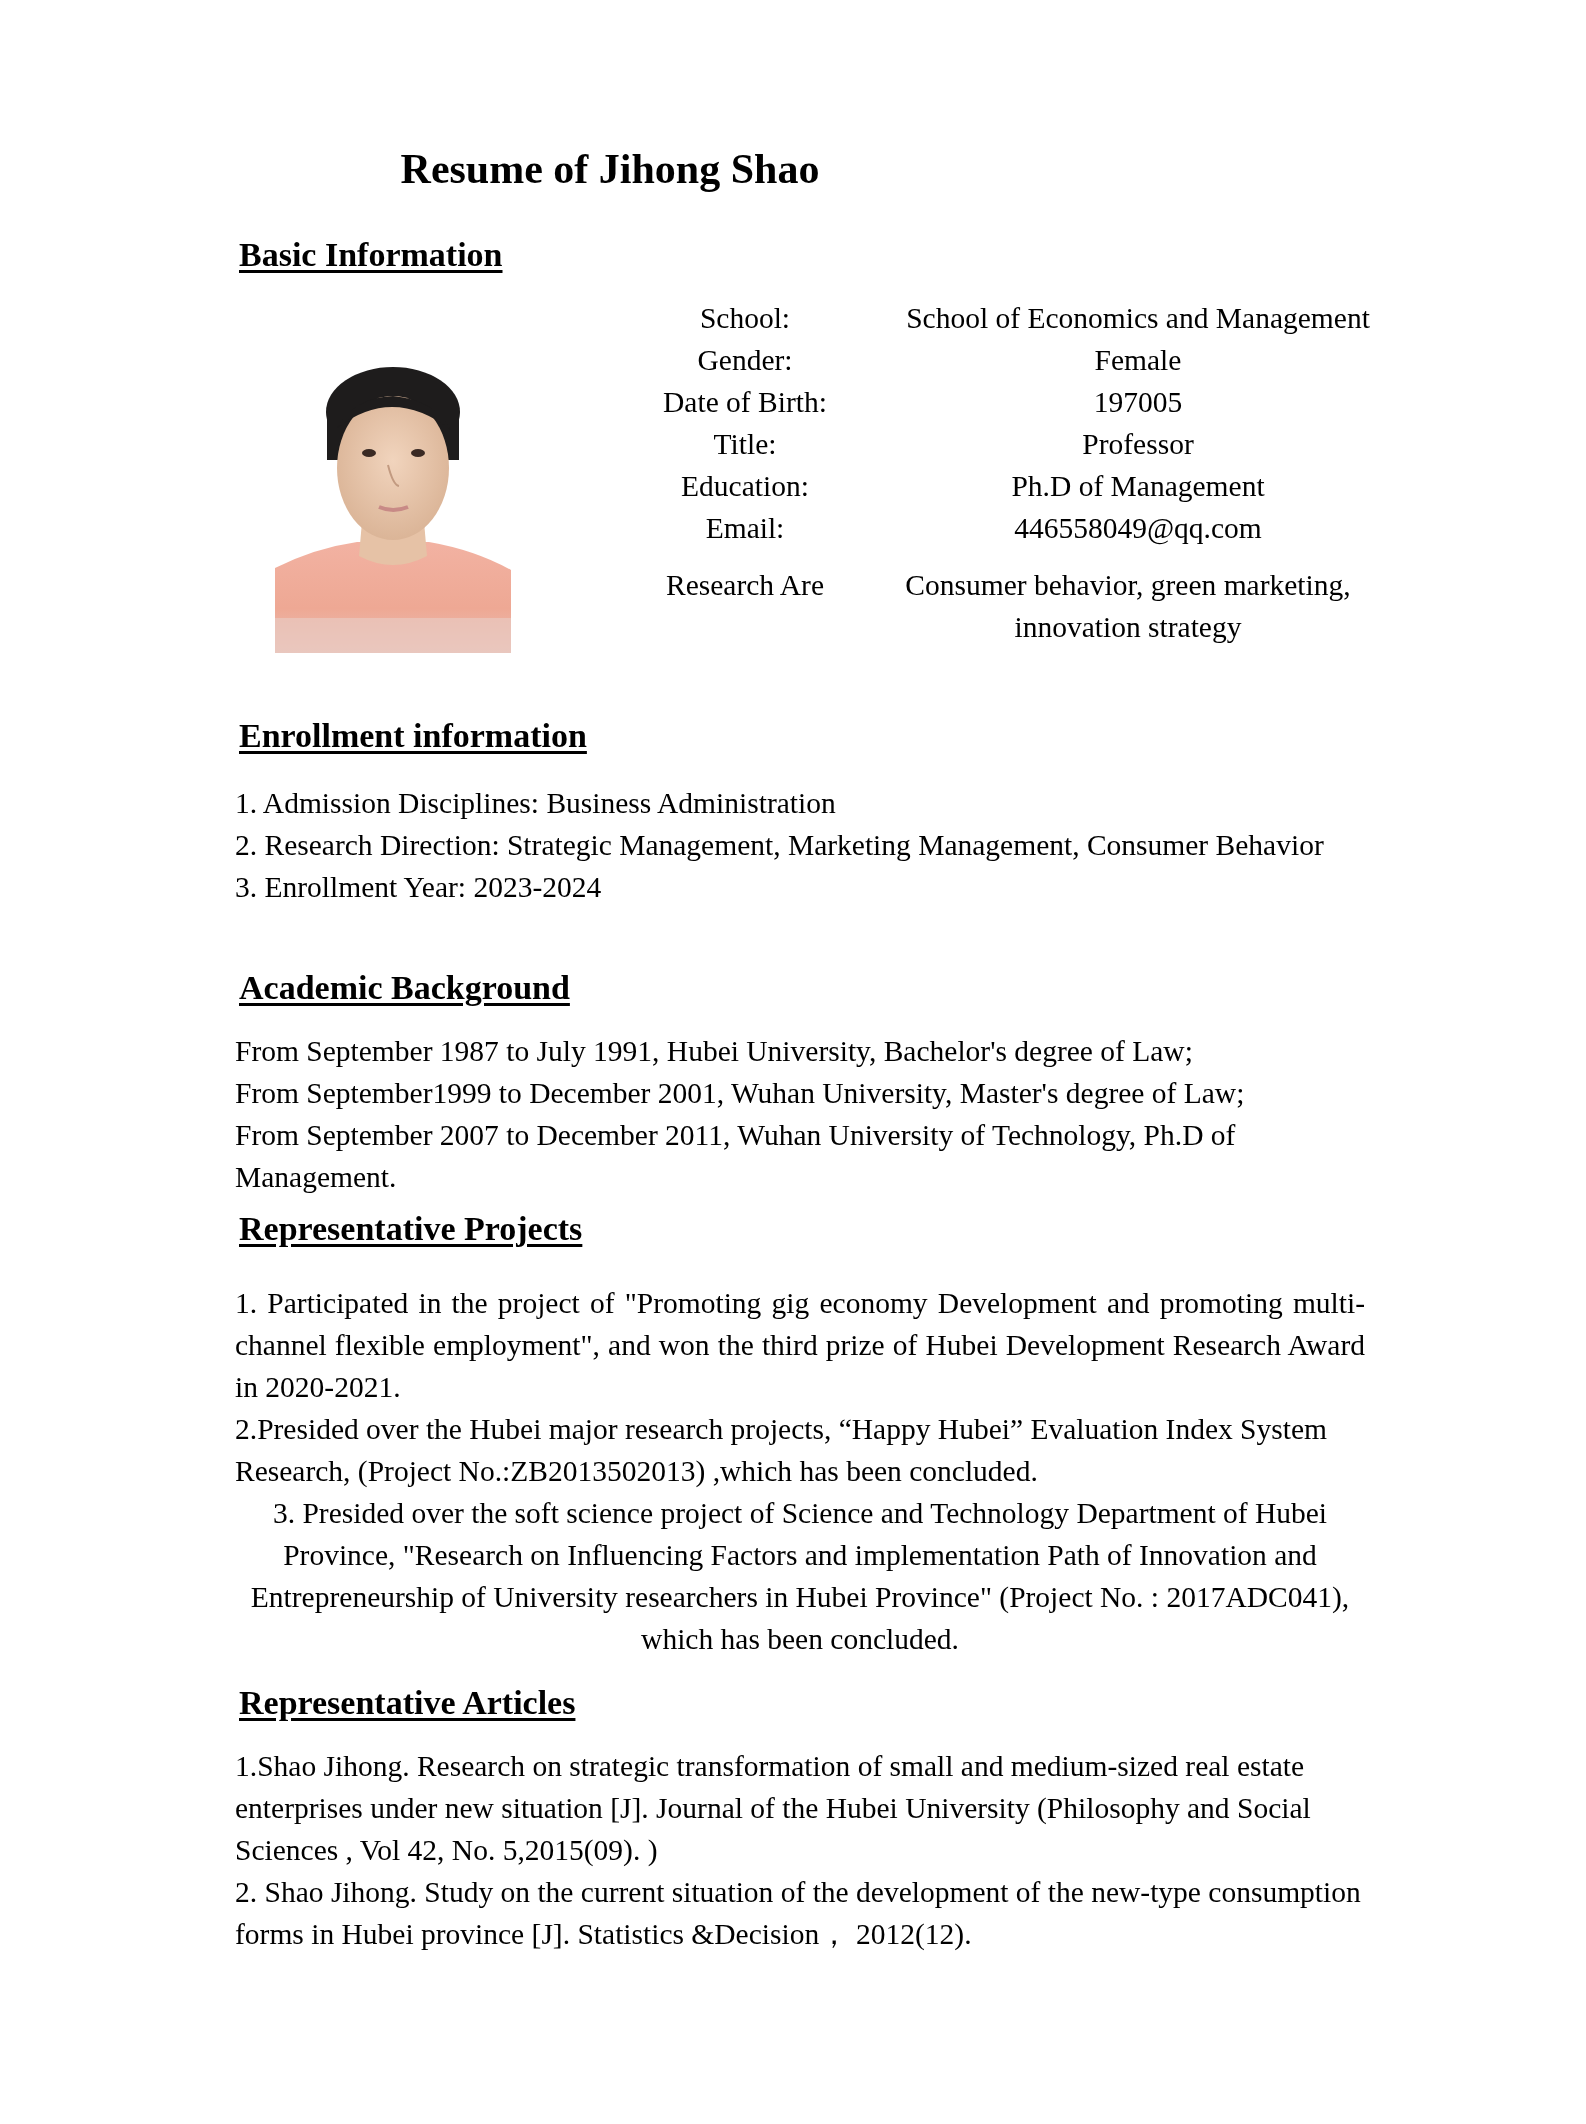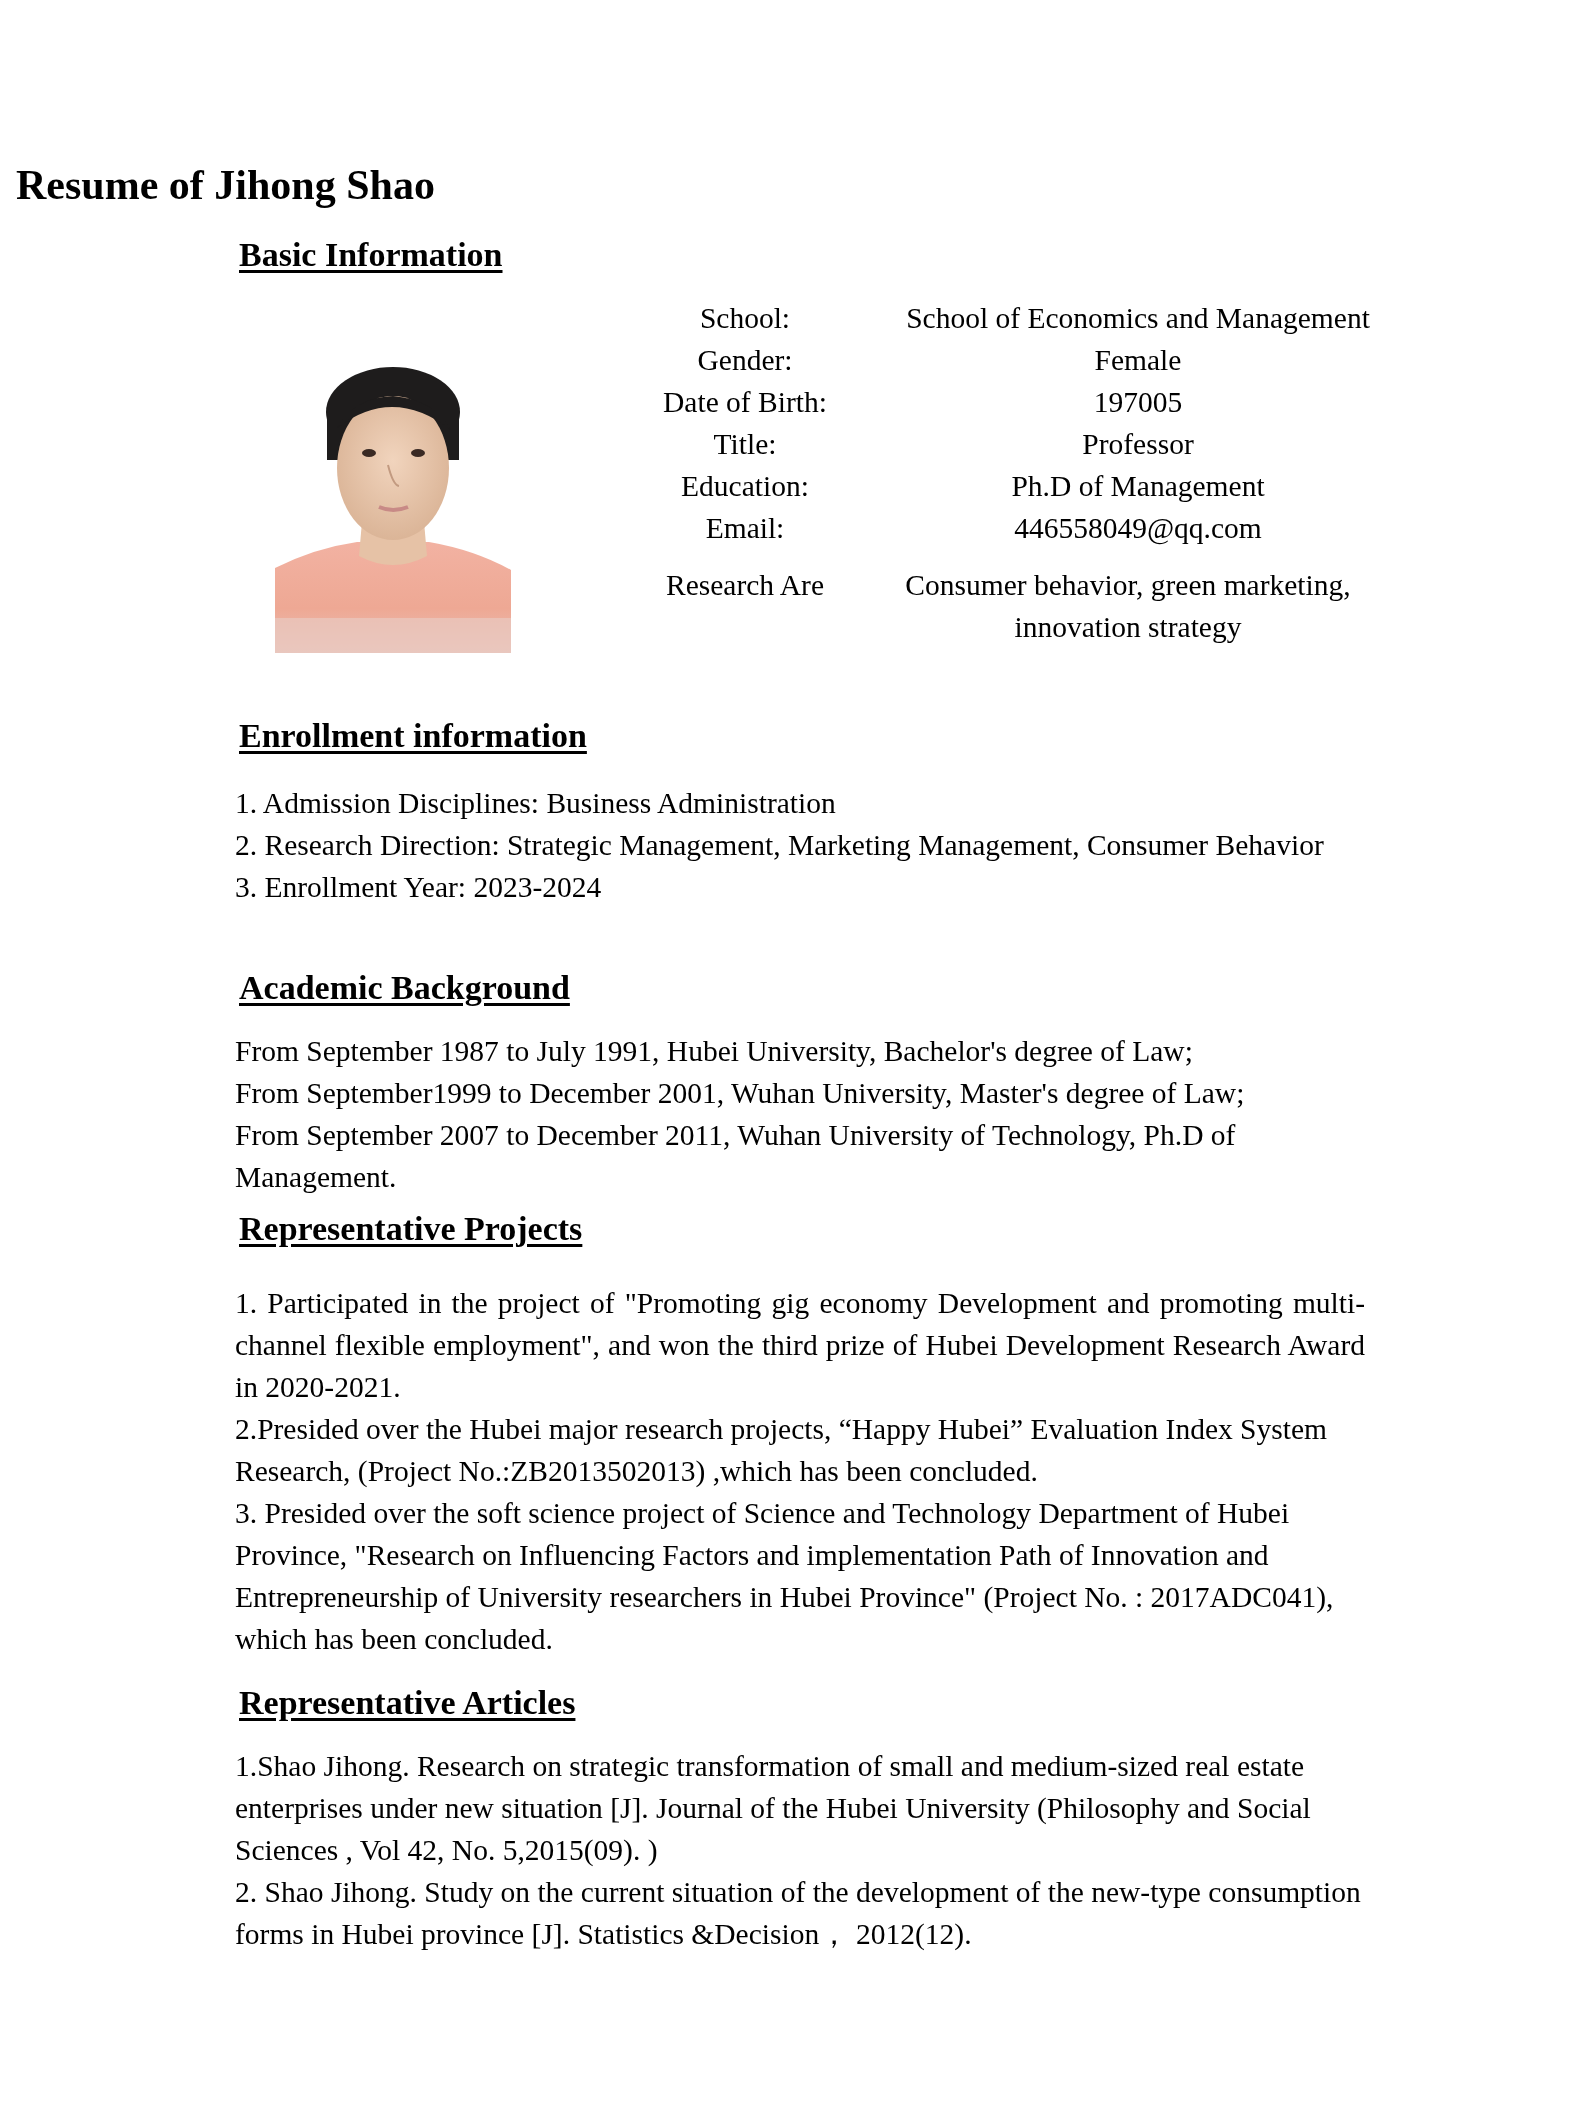--- a/index.html
+++ b/index.html
@@ -1,20 +1,20 @@
 <!DOCTYPE html>
 <html><head>
 <meta charset="utf-8">
 <style>
   html, body { margin: 0; padding: 0; background: #ffffff; }
   body { width: 1586px; height: 2124px; position: relative; overflow: hidden;
          font-family: "Liberation Serif", serif; color: #000; }
   .page { position: absolute; left: 235px; top: 0; width: 1130px; }
-  .title { position: absolute; left: 0; width: 1220px; top: 145px; text-align: left;
-           font-size: 42px; font-weight: bold; margin: 16px; }
+  .title { position: absolute; left: 0; width: 1220px; top: 145px; text-align: center;
+           font-size: 42px; font-weight: bold; margin: 0; }
   .h { font-size: 34px; font-weight: bold; text-decoration: underline;
        text-decoration-thickness: 3px; text-underline-offset: 4px; margin: 4px; position: absolute; left: 0; }
   .body-text { font-size: 29.5px; line-height: 42px; position: absolute; left: 0; width: 1135px; margin: 0; }
   .body-text p { margin: 0; }
   .justify p { text-align: justify; }
   .photo { position: absolute; left: 40px; top: 360px; width: 236px; height: 293px; overflow: hidden; background: #fff; }
   .info { position: absolute; left: 377px; top: 297px; font-size: 29.5px; line-height: 42px; }
   .info .row { display: flex; text-align: center; }
   .info .lbl { width: 266px; }
   .info .val { width: 520px; }
@@ -99,21 +99,21 @@
   <div class="body-text" style="top:1030px; width:1125px">
     <p>From September 1987 to July 1991, Hubei University, Bachelor's degree of Law;</p>
     <p>From September1999 to December 2001, Wuhan University, Master's degree of Law;</p>
     <p>From September 2007 to December 2011, Wuhan University of Technology, Ph.D of Management.</p>
   </div>
 
   <h2 class="h" style="top:1206px">Representative Projects</h2>
   <div class="body-text justify" style="top:1282px; width:1130px">
     <p>1. Participated in the project of "Promoting gig economy Development and promoting multi-channel flexible employment", and won the third prize of Hubei Development Research Award in 2020-2021.</p>
     <p style="text-align:left">2.Presided over the Hubei major research projects, “Happy Hubei” Evaluation Index System Research, (Project No.:ZB2013502013) ,which has been concluded.</p>
-    <p style="text-align:left">3. Presided over the soft science project of Science and Technology Department of Hubei Province, "Research on Influencing Factors and implementation Path of Innovation and Entrepreneurship of University researchers in Hubei Province" (Project No. : 2017ADC041), which has been concluded.</p>
+    <p style="text-align:center">3. Presided over the soft science project of Science and Technology Department of Hubei Province, "Research on Influencing Factors and implementation Path of Innovation and Entrepreneurship of University researchers in Hubei Province" (Project No. : 2017ADC041), which has been concluded.</p>
   </div>
 
   <h2 class="h" style="top:1680px">Representative Articles</h2>
   <div class="body-text" style="top:1745px; width:1130px">
     <p>1.Shao Jihong. Research on strategic transformation of small and medium-sized real estate enterprises under new situation [J]. Journal of the Hubei University (Philosophy and Social Sciences , Vol 42, No. 5,2015(09). )</p>
     <p>2. Shao Jihong. Study on the current situation of the development of the new-type consumption forms in Hubei province [J]. Statistics &amp;Decision， 2012(12).</p>
   </div>
 
 </div>
 

